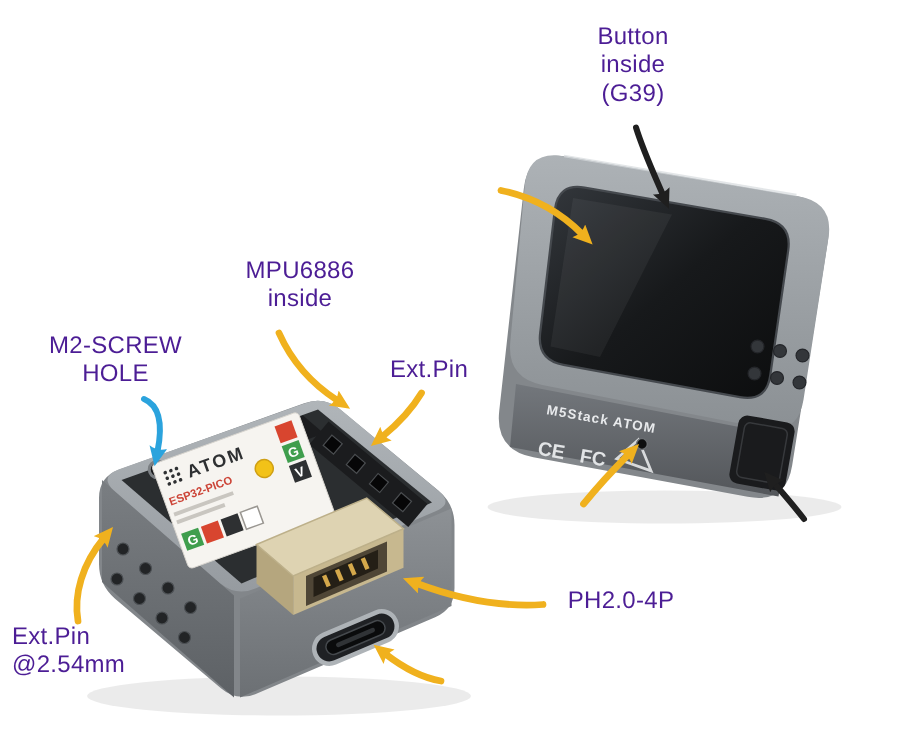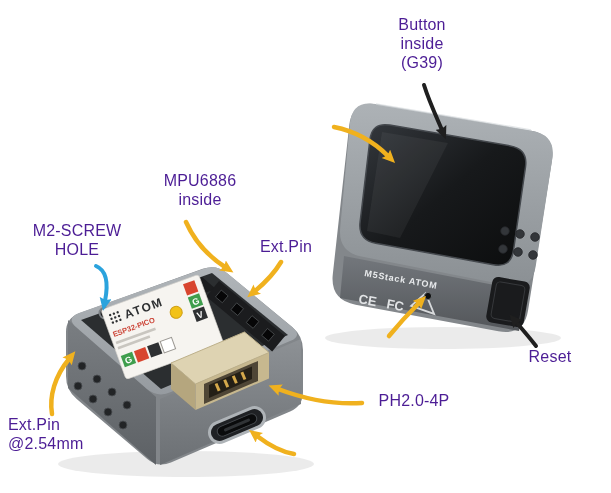--- a/index.html
+++ b/index.html
@@ -206,18 +206,17 @@
 </svg>
 
 <div class="lbl" style="left:372px; top:16px; width:100px;">Button
 inside
 (G39)</div>
 <div class="lbl" style="left:144px; top:172px; width:112px;">MPU6886
 inside</div>
 <div class="lbl" style="left:20px; top:222px; width:114px;">M2-SCREW
 HOLE</div>
 <div class="lbl" style="left:250px; top:238px; width:72px;">Ext.Pin</div>
-<div class="lbl" style="left:518px; top:348px; width:64px;">Reset</div>
 <div class="lbl align-left" style="left:8px; top:416px; width:104px;">Ext.Pin
 @2.54mm</div>
 <div class="lbl" style="left:362px; top:392px; width:104px;">PH2.0-4P</div>
 
 </div>
 
 </body></html>

